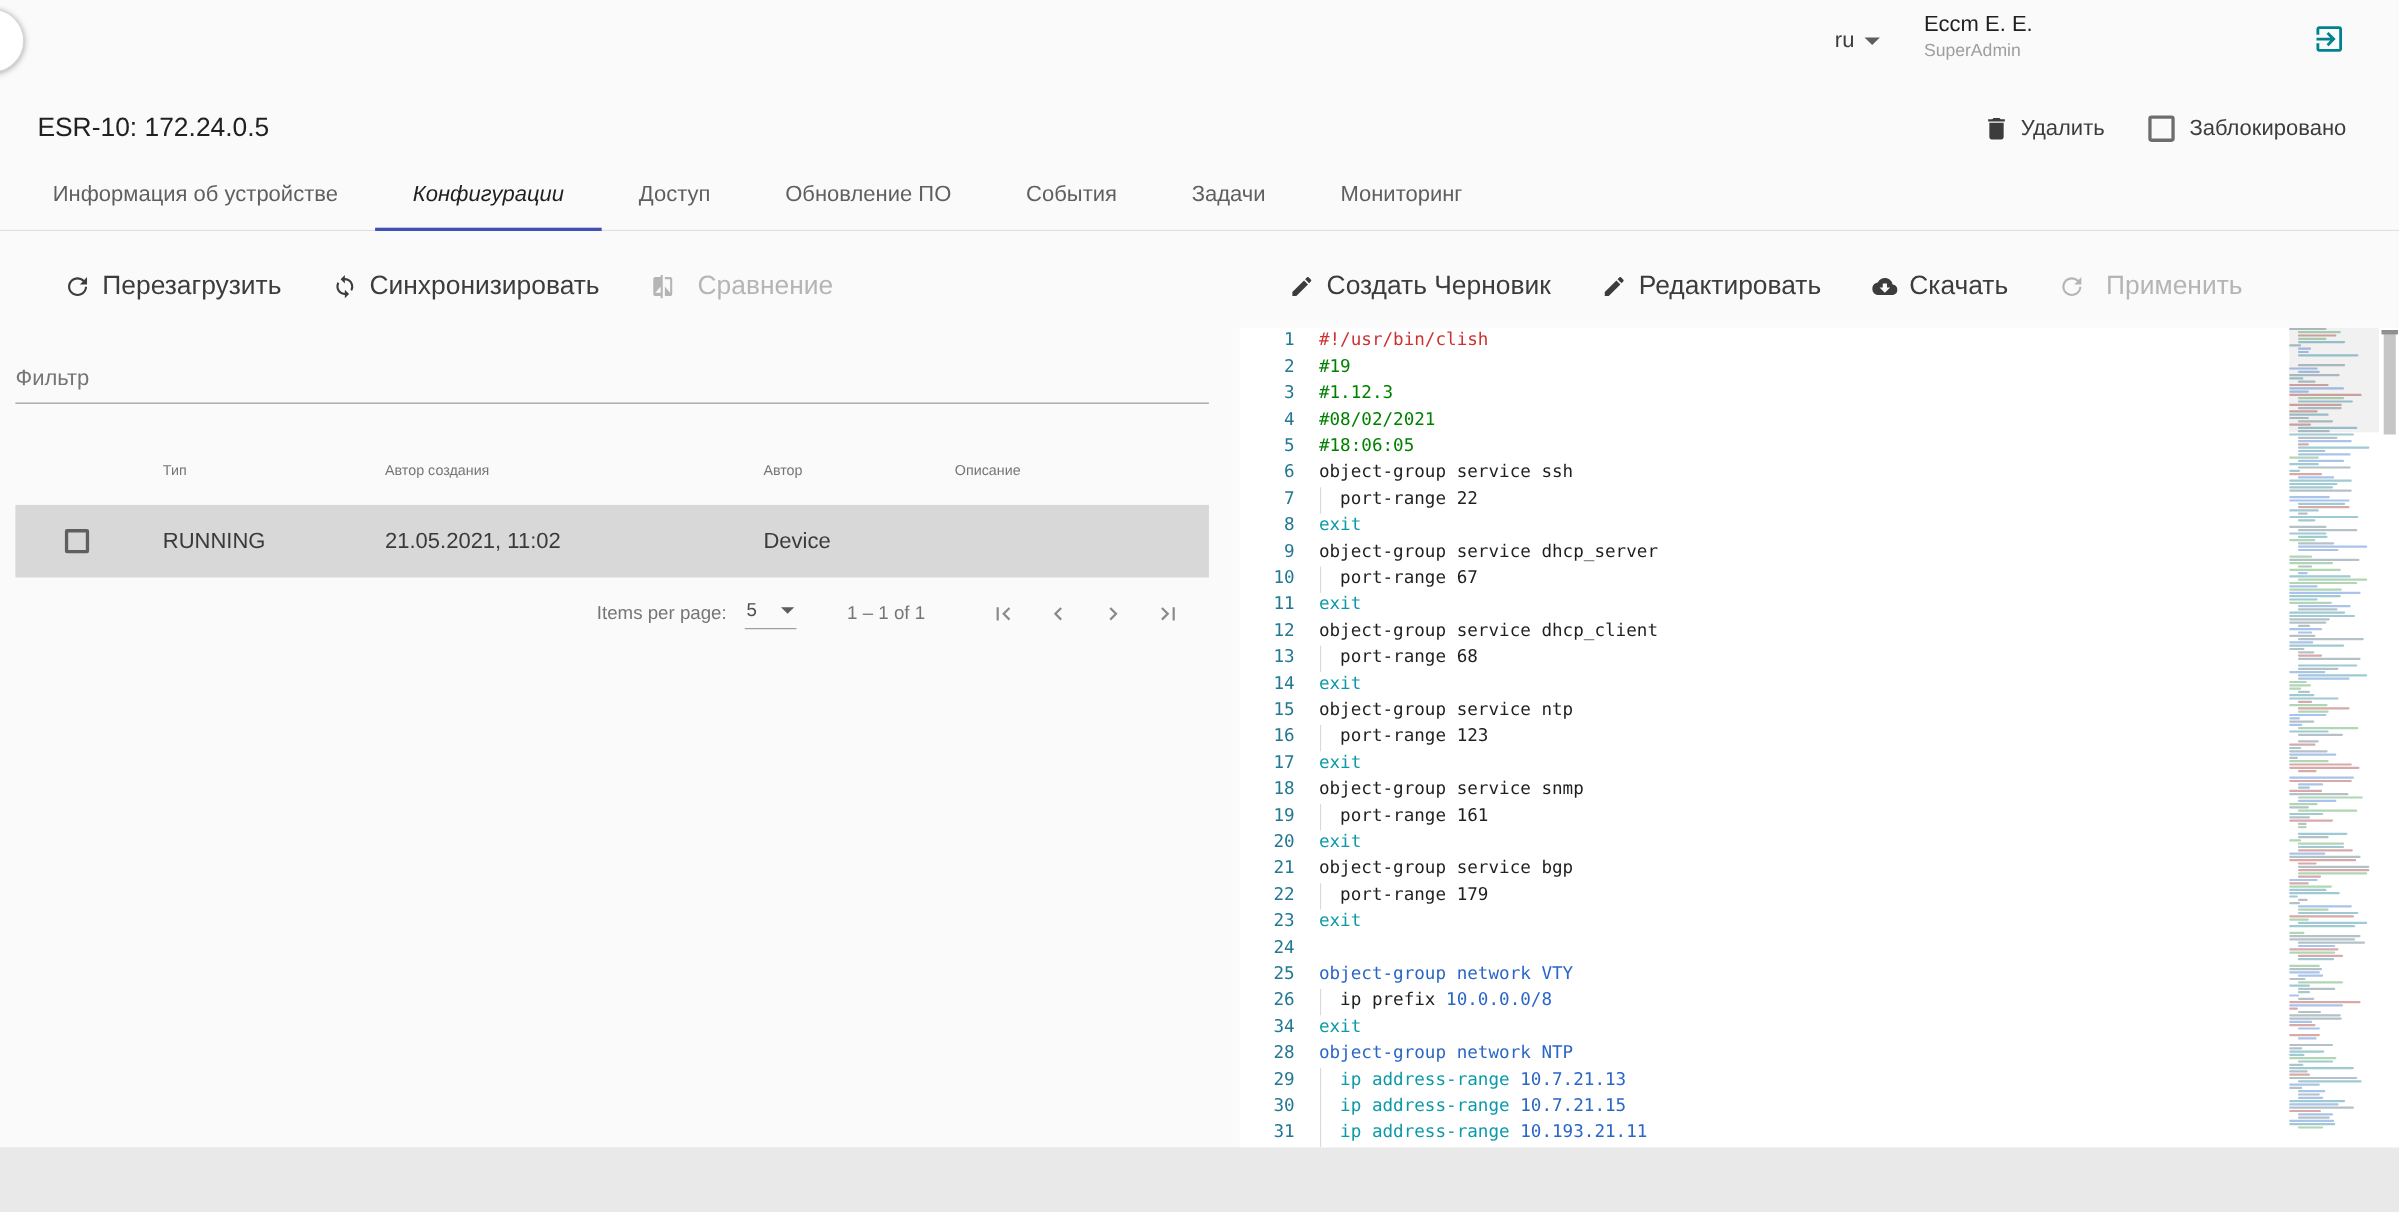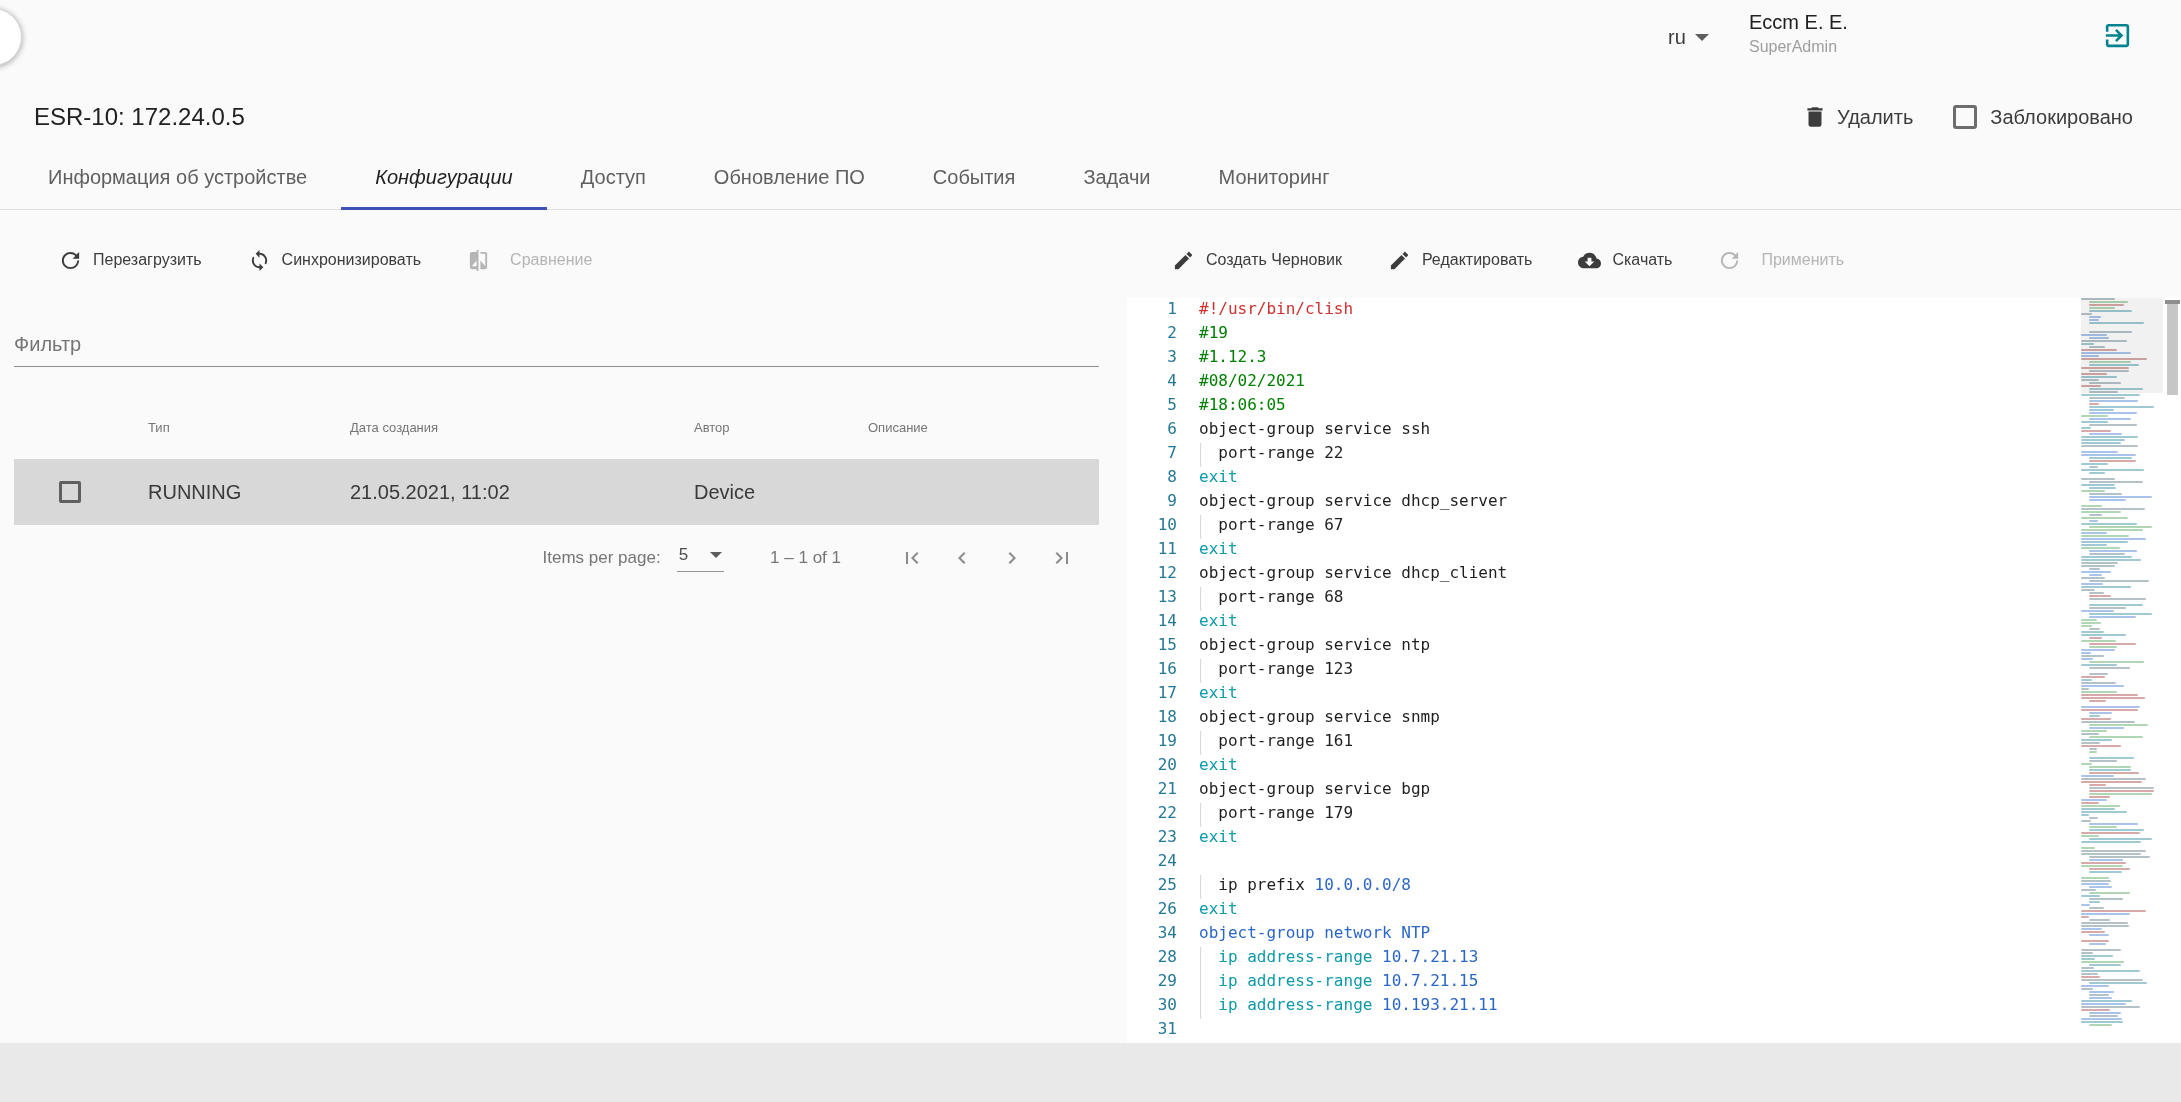--- a/index.html
+++ b/index.html
@@ -39,21 +39,21 @@
   .tab { padding:0 34px; display:flex; align-items:center; font-size:20px; color:#5f5f5f; cursor:pointer; position:relative; white-space:nowrap; }
   .tab.active { color:#1f1f1f;font-style:italic; }
   .tab.active::after { content:""; position:absolute; left:0; right:0; bottom:-1px; height:3px; background:var(--accent,#3f51b5); }
 
   
   .left-panel { position:absolute; top:222px; left:14px; width:1085px; }
   .right-panel { position:absolute; top:222px; left:1127px; width:1054px; height:821px; }
 
   .toolbar { display:flex; align-items:center; height:76px; padding-left:45px; }
   .tool-btn { display:flex; align-items:center; gap:11px; background:none; border:none; cursor:pointer;
-    font-size:16px; color:#3c3c3c; font-family:inherit; margin-right:46px; white-space:nowrap; }
+    font-size:24px; color:#3c3c3c; font-family:inherit; margin-right:46px; white-space:nowrap; }
   .tool-btn svg { width:23px; height:23px; flex:none; }
   .tool-btn.disabled { color:#b5b5b5; cursor:default;gap:20px; }
 
   
   .filter-field { position:relative; margin-top:24px; height:45px; border-bottom:1px solid #8f8f8f; cursor:text; }
   .filter-label { position:absolute; left:0; bottom:10px; font-size:20px; color:#757575; }
 
   
   .cfg-table { margin-top:28px; }
   .t-head { display:grid; grid-template-columns:134px 202px 344px 174px 1fr; height:64px; align-items:center;
@@ -164,21 +164,21 @@
       </div>
 
       <div class="filter-field">
         <span class="filter-label">Фильтр</span>
       </div>
 
       <div class="cfg-table">
         <div class="t-head">
           <div></div>
           <div>Тип</div>
-          <div>Дата создания</div>
+          <div>Автор создания</div>
           <div>Автор</div>
           <div>Описание</div>
         </div>
         <div class="t-body">
             <div class="t-row selected">
               <div>
                 <span class="row-checkbox"></span>
               </div>
               <div>RUNNING</div>
               <div>21.05.2021, 11:02</div>
@@ -300,20 +300,21 @@
             <div class="code-line"><span class="tk-p">object-group service ntp</span></div>
             <div class="code-line ind"><span class="tk-p">  port-range 123</span></div>
             <div class="code-line"><span class="tk-t">exit</span></div>
             <div class="code-line"><span class="tk-p">object-group service snmp</span></div>
             <div class="code-line ind"><span class="tk-p">  port-range 161</span></div>
             <div class="code-line"><span class="tk-t">exit</span></div>
             <div class="code-line"><span class="tk-p">object-group service bgp</span></div>
             <div class="code-line ind"><span class="tk-p">  port-range 179</span></div>
             <div class="code-line"><span class="tk-t">exit</span></div>
             <div class="code-line"></div>
+            <div class="code-line"><span class="tk-b">object-group network VTY</span></div>
             <div class="code-line ind"><span class="tk-p">  ip prefix </span><span class="tk-b">10.0.0.0/8</span></div>
             <div class="code-line"><span class="tk-t">exit</span></div>
             <div class="code-line"><span class="tk-b">object-group network NTP</span></div>
             <div class="code-line ind"><span class="tk-t">  ip address-range </span><span class="tk-b">10.7.21.13</span></div>
             <div class="code-line ind"><span class="tk-t">  ip address-range </span><span class="tk-b">10.7.21.15</span></div>
             <div class="code-line ind"><span class="tk-t">  ip address-range </span><span class="tk-b">10.193.21.11</span></div>
           </div>
         <div class="minimap">
           <div class="mm-slider"></div>
         <div class="mm-bar" style="width: 34.0009px; margin-left: 0px; background: rgb(180, 194, 200);"></div>

